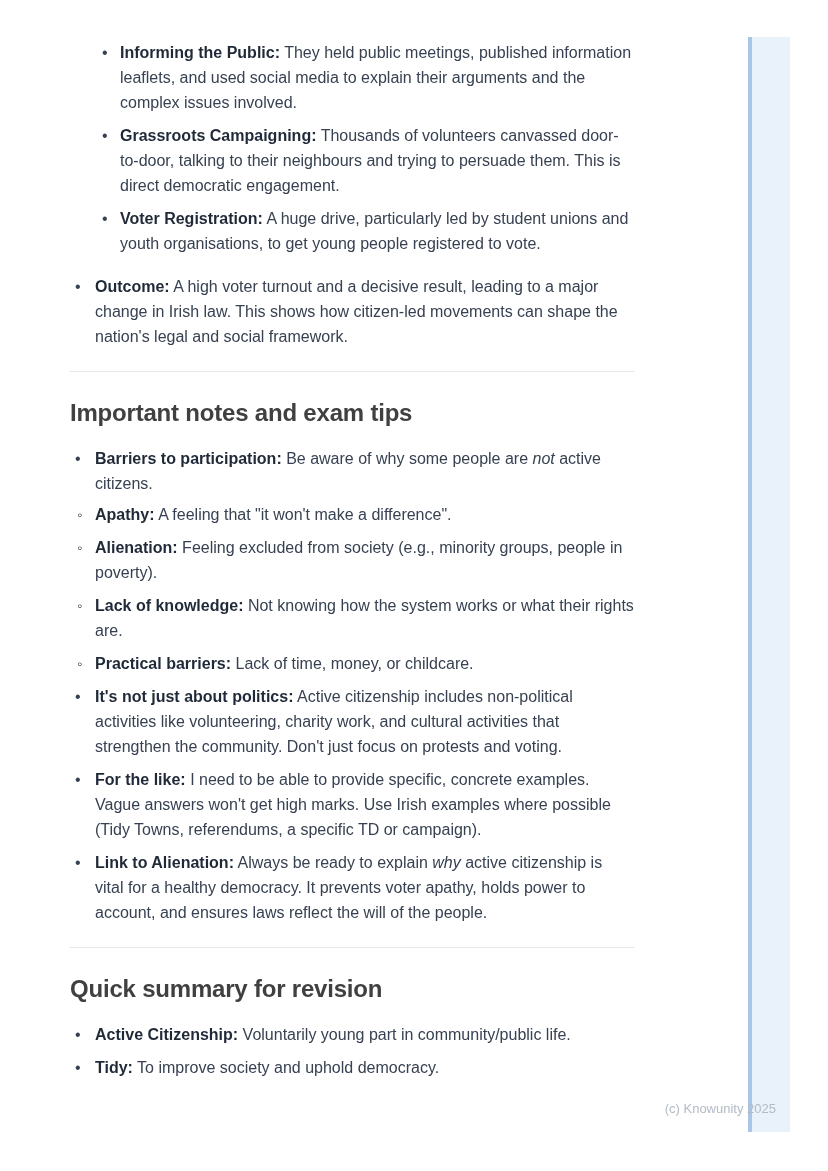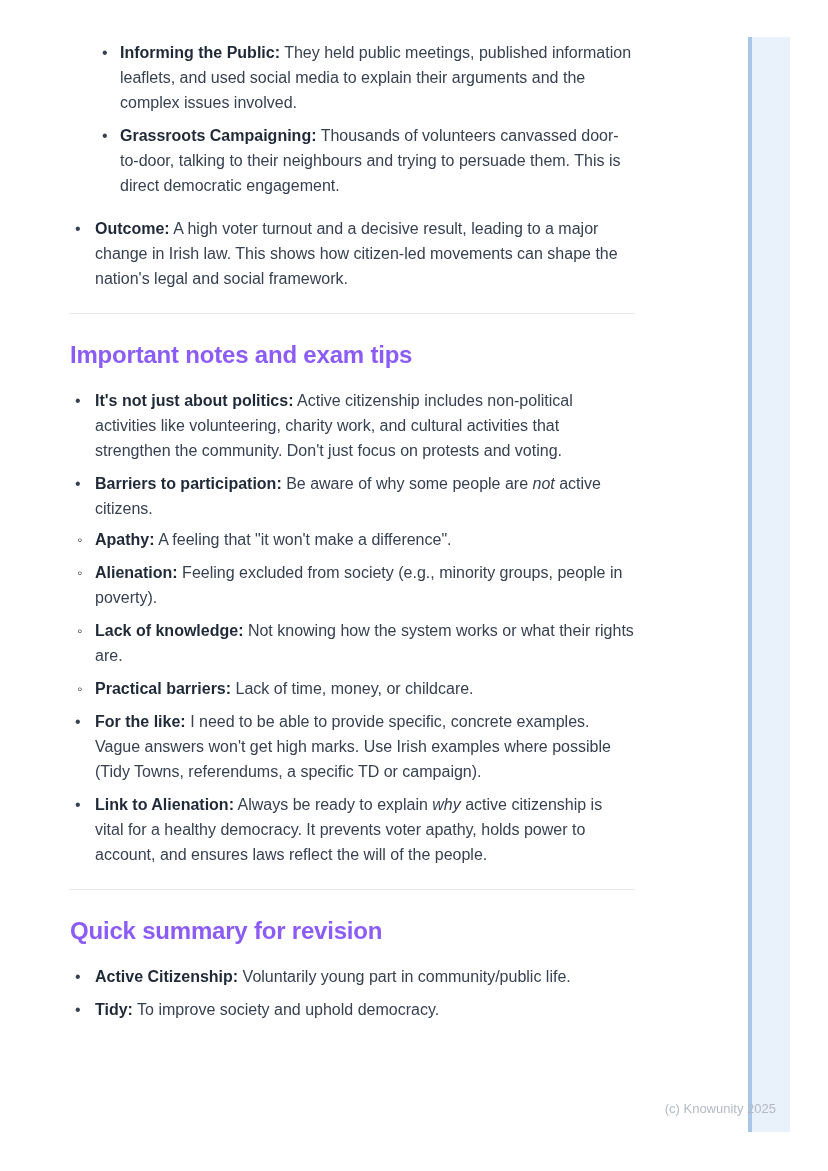--- a/index.html
+++ b/index.html
@@ -47,21 +47,21 @@
   ul.nested { margin-top: 6px; margin-bottom: 6px; }
   hr.divider {
     border: 0; border-top: 1px solid #e5e7eb;
     margin: 22px 0 0 0;
   }
   h2.section-heading {
     margin: 26px 0 18px 0;
     font-size: 24px;
     line-height: 30px;
     font-weight: 700;
-    color: #8b5cf6;
+    color: #404040;
     letter-spacing: -0.2px;
   }
   .watermark {
     position: absolute;
     top: 1102px;
     left: 0; width: 776px;
     text-align: right;
     font-size: 13px;
     line-height: 14px;
     color: #b3bac6;
@@ -79,38 +79,38 @@
 
     <ul class="lvl2 intro">
       <li>
         <span class="marker disc"></span>
         <span class="b">Informing the Public:</span><span> They held public meetings, published information leaflets, and used social media to explain their arguments and the complex issues involved.</span>
       </li>
       <li>
         <span class="marker disc"></span>
         <span class="b">Grassroots Campaigning:</span><span> Thousands of volunteers canvassed door-to-door, talking to their neighbours and trying to persuade them. This is direct democratic engagement.</span>
       </li>
+      <li>
+        <span class="marker disc"></span>
+        <span class="b">Voter Registration:</span><span> A huge drive, particularly led by student unions and youth organisations, to get young people registered to vote.</span>
+      </li>
     </ul>
 
     <ul class="lvl1">
       <li>
         <span class="marker disc"></span>
         <span class="b">Outcome:</span><span> A high voter turnout and a decisive result, leading to a major change in Irish law. This shows how citizen-led movements can shape the nation's legal and social framework.</span>
       </li>
     </ul>
 
     <hr class="divider">
 
     <h2 class="section-heading">Important notes and exam tips</h2>
 
     <ul class="lvl1">
-      <li>
-        <span class="marker disc"></span>
-        <span class="b">It's not just about politics:</span><span> Active citizenship includes non-political activities like volunteering, charity work, and cultural activities that strengthen the community. Don't just focus on protests and voting.</span>
-      </li>
       <li>
         <span class="marker disc"></span>
         <span class="b">Barriers to participation:</span><span> Be aware of why some people are </span><span class="i">not</span><span> active citizens.</span>
         <ul class="lvl2 nested" style="margin-left:-50px;">
           <li>
             <span class="marker circle"></span>
             <span class="b">Apathy:</span><span> A feeling that "it won't make a difference".</span>
           </li>
           <li>
             <span class="marker circle"></span>
@@ -118,20 +118,24 @@
           </li>
           <li>
             <span class="marker circle"></span>
             <span class="b">Lack of knowledge:</span><span> Not knowing how the system works or what their rights are.</span>
           </li>
           <li>
             <span class="marker circle"></span>
             <span class="b">Practical barriers:</span><span> Lack of time, money, or childcare.</span>
           </li>
         </ul>
+      </li>
+      <li>
+        <span class="marker disc"></span>
+        <span class="b">It's not just about politics:</span><span> Active citizenship includes non-political activities like volunteering, charity work, and cultural activities that strengthen the community. Don't just focus on protests and voting.</span>
       </li>
       <li>
         <span class="marker disc"></span>
         <span class="b">For the like:</span><span> I need to be able to provide specific, concrete examples. Vague answers won't get high marks. Use Irish examples where possible (Tidy Towns, referendums, a specific TD or campaign).</span>
       </li>
       <li>
         <span class="marker disc"></span>
         <span class="b">Link to Alienation:</span><span> Always be ready to explain </span><span class="i">why</span><span> active citizenship is vital for a healthy democracy. It prevents voter apathy, holds power to account, and ensures laws reflect the will of the people.</span>
       </li>
     </ul>

